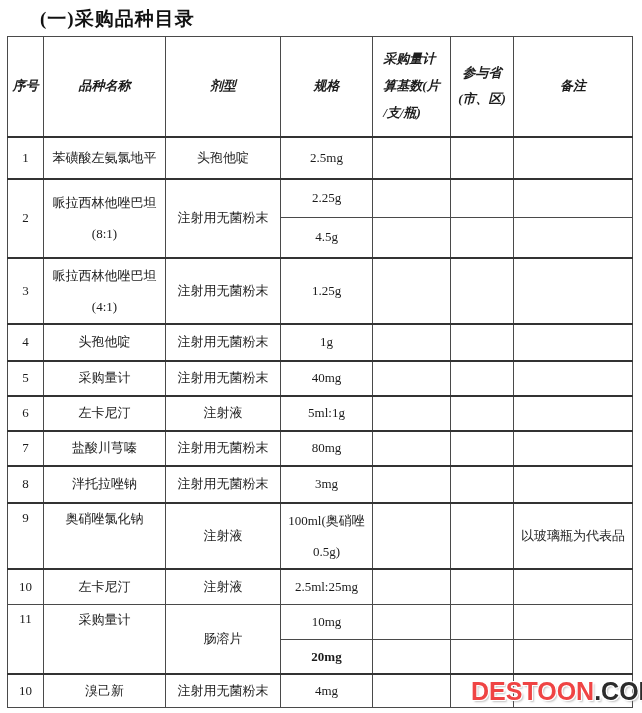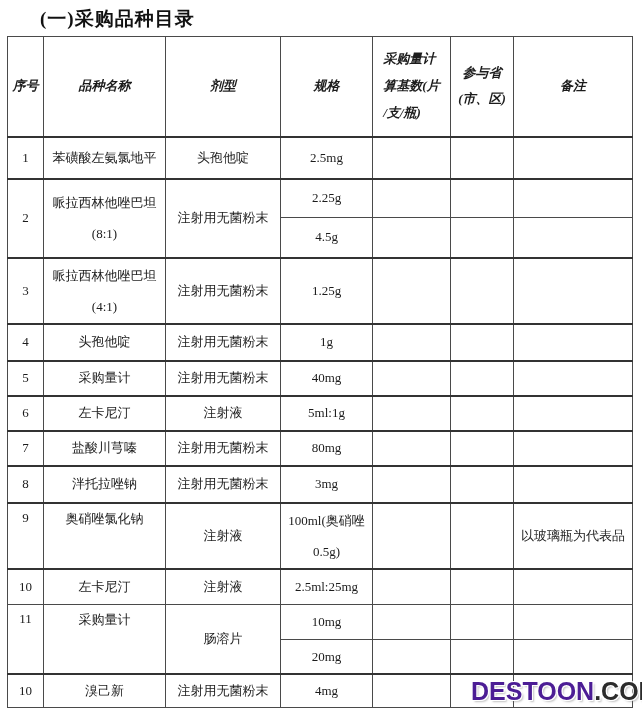--- a/index.html
+++ b/index.html
@@ -60,35 +60,35 @@
   tr.r2b  { height: 40px; }
   tr.r3   { height: 64px; }
   tr.r4   { height: 37px; }
   tr.r5   { height: 35px; }
   tr.r6   { height: 35px; }
   tr.r7   { height: 35px; }
   tr.r8   { height: 37px; }
   tr.r9   { height: 65px; }
   tr.r10  { height: 35px; }
   tr.r11a { height: 35px; }
-  tr.r11b { height: 35px; }
+  tr.r11b { height: 35px; font-weight: bold; }
   tr.r12  { height: 33px; }
   .watermark {
     position: absolute;
     left: 471px; top: 679px;
     font-family: "Liberation Sans", "DejaVu Sans", sans-serif;
     font-weight: bold;
     font-size: 25px;
     line-height: 1;
     letter-spacing: 0px;
     white-space: nowrap;
     z-index: 5;
     text-shadow: 1px 1px 0 #fff, -1px -1px 0 #fff, 1px -1px 0 #fff, -1px 1px 0 #fff, 2px 2px 2px rgba(120,120,120,0.45);
   }
-  .wm-brand { color: #4c1d95; }
+  .wm-brand { color: #ef4444; }
   .wm-suffix { color: #2b2b2b; }
 </style>
 </head>
 <body>
 
 <h1 class="page-title">(一)采购品种目录</h1>
 
 <table class="catalog">
   <colgroup>
     <col style="width:36px">

